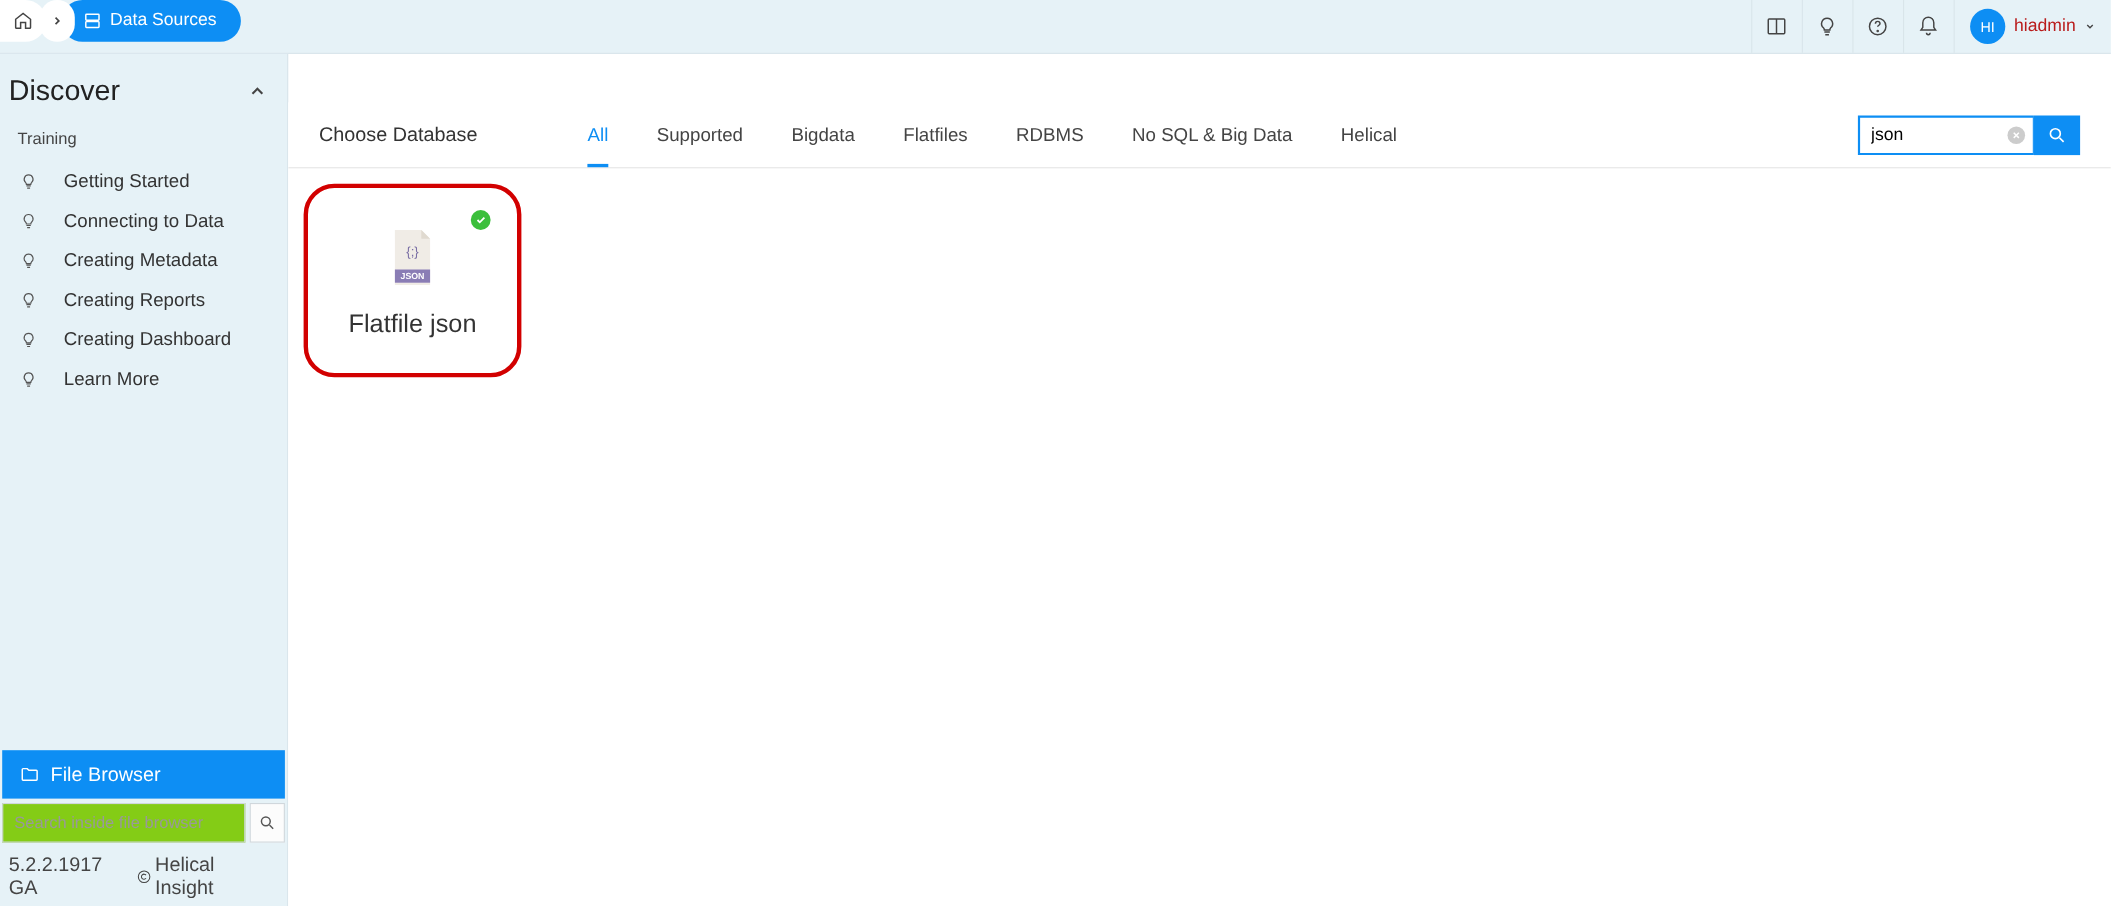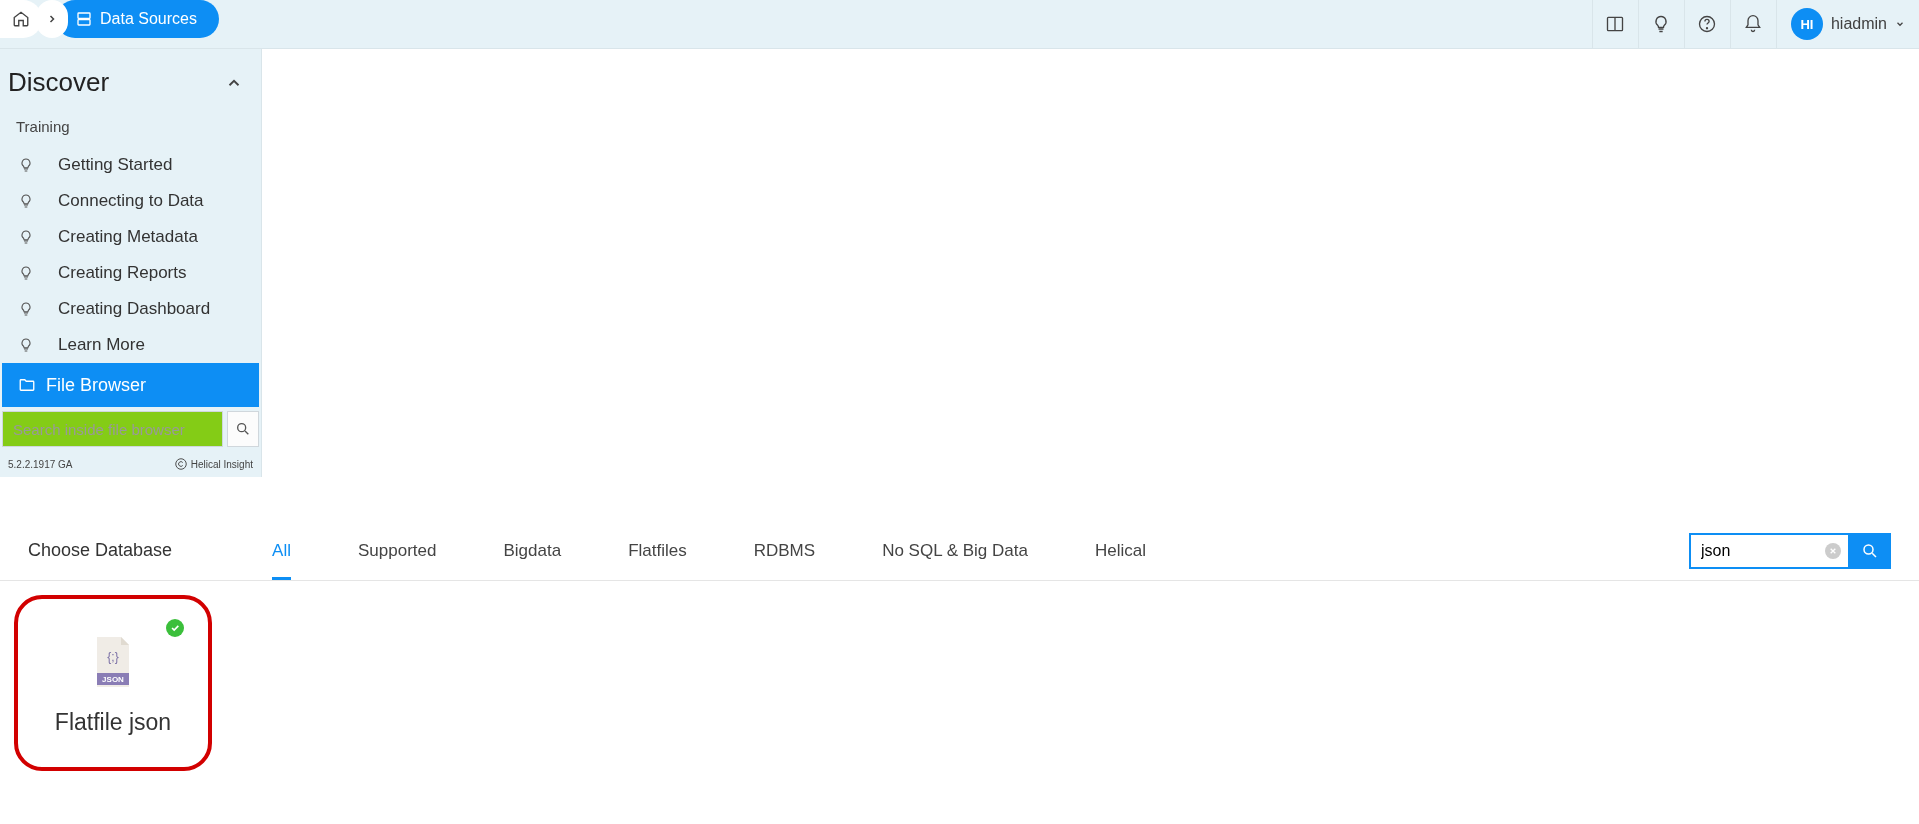--- a/index.html
+++ b/index.html
@@ -5,41 +5,41 @@
 * { margin: 0; padding: 0; box-sizing: border-box; font-family: Arial, Helvetica, sans-serif; }
 body { width: 1919px; height: 824px; background: #fff; overflow: hidden; position: relative; }
 .top-bar { height: 49px; background: #e6f2f7; display: flex; align-items: flex-start; border-bottom: 1px solid #d9e5ea; }
 .home-btn { width: 42px; height: 38px; background: #fff; border-radius: 0 19px 19px 0; display: flex; align-items: center; justify-content: center; cursor: pointer; }
 .arrow-btn { width: 32px; height: 38px; background: #fff; border-radius: 19px; margin-left: -6px; display: flex; align-items: center; justify-content: center; cursor: pointer; position: relative; z-index: 1; }
 .data-src-tab { height: 38px; background: #0d8ef4; border-radius: 19px; padding: 0 22px 0 14px; display: flex; align-items: center; color: #fff; margin-left: -12px; cursor: pointer; }
 .data-src-tab .icon { margin-right: 8px; margin-left: 6px; }
 .top-right { margin-left: auto; display: flex; align-items: center; height: 100%; }
 .top-icon-btn { width: 46px; height: 48px; display: flex; align-items: center; justify-content: center; border-left: 1px solid #d9e5ea; cursor: pointer; }
 .user-btn { height: 48px; display: flex; align-items: center; padding: 0 14px; border-left: 1px solid #d9e5ea; cursor: pointer; gap: 8px; }
-.avatar { width: 32px; height: 32px; border-radius: 50%; background: #0d8ef4; color: #fff; display: flex; align-items: center; justify-content: center; font-size: 13px; font-weight: bold; }
-.main { display: flex; height: calc(100% - 49px); flex-direction: column; }
+.avatar { width: 32px; height: 32px; border-radius: 50%; background: #0d8ef4; color: #fff; display: flex; align-items: center; justify-content: center; font-size: 13px; font-weight: normal; }
+.main { display: flex; height: calc(100% - 49px); }
 .sidebar { width: 262px; background: #e6f2f7; display: flex; flex-direction: column; border-right: 1px solid #d9e5ea; }
 .discover-header { padding: 18px 18px 12px 8px; display: flex; align-items: center; }
 .discover-title { font-size: 26px; color: #222; }
 .chevron-up { margin-left: auto; cursor: pointer; }
 .training-label { padding: 8px 16px 12px 16px; color: #444; font-size: 15px; }
 .training-list { list-style: none; padding: 0 8px; }
 .training-list li { display: flex; align-items: center; padding: 8px 10px; font-size: 17px; color: #333; cursor: pointer; gap: 24px; }
 .sidebar-spacer { flex: 1; }
 .file-browser-btn { height: 44px; background: #0d8ef4; color: #fff; display: flex; align-items: center; padding: 0 16px; gap: 10px; cursor: pointer; font-size: 18px; margin: 0 2px 4px 2px; }
 .search-row { display: flex; padding: 0 2px 4px 2px; gap: 4px; }
 .search-input { flex: 1; height: 36px; border: 1px solid #d0d7dc; background: #84cc16; padding: 0 10px; font-size: 15px; color: #333; }
 .search-input::placeholder { color: #999; }
 .search-btn-side { width: 36px; height: 36px; border: 1px solid #d0d7dc; background: #fcfcfc; display: flex; align-items: center; justify-content: center; cursor: pointer; }
-.footer { padding: 6px 8px; display: flex; align-items: center; font-size: 10px; color: #444; }
+.footer { padding: 6px 8px; display: flex; align-items: center; font-size: 18px; color: #444; }
 .footer-right { margin-left: auto; display: flex; align-items: center; gap: 3px; }
 .content { flex: 1; background: #fff; overflow: auto; margin-top: 44px; }
 .tab-bar { height: 60px; border-bottom: 1px solid #e5e5e5; display: flex; align-items: center; padding: 0 28px; }
 .tab-label { font-size: 18px; color: #333; margin-right: 100px; }
-.tabs { display: flex; gap: 67px; text-align: center; }
+.tabs { display: flex; gap: 44px; text-align: center; }
 .tab { font-size: 17px; color: #444; cursor: pointer; padding: 18px 0; position: relative; }
 .tab.active { color: #0d8ef4; }
 .tab.active::after { content: ''; position: absolute; bottom: -1px; left: 0; right: 0; height: 3px; background: #0d8ef4; }
 .search-container { margin-left: auto; display: flex; align-items: center; }
 .search-field { width: 160px; height: 36px; border: 2px solid #0d8ef4; border-right: 1px solid #0d8ef4; padding: 0 30px 0 10px; font-size: 16px; position: relative; }
 .search-wrapper { position: relative; }
 .clear-btn { position: absolute; right: 8px; top: 50%; transform: translateY(-50%); width: 16px; height: 16px; border-radius: 50%; background: #ccc; color: #fff; display: flex; align-items: center; justify-content: center; font-size: 10px; cursor: pointer; }
 .search-submit { width: 42px; height: 36px; background: #0d8ef4; display: flex; align-items: center; justify-content: center; cursor: pointer; }
 .cards { padding: 14px 14px; }
 .card { width: 198px; height: 176px; border: 4px solid #d20000; border-radius: 28px; display: flex; flex-direction: column; align-items: center; justify-content: center; position: relative; cursor: pointer; }
@@ -90,21 +90,21 @@
     </div>
     <div class="top-icon-btn">
       <svg width="20" height="20" viewBox="0 0 24 24" fill="none" stroke="#444" stroke-width="1.6">
           <path d="M6 8a6 6 0 0 1 12 0v5l2 3H4l2-3V8zM10 19a2 2 0 0 0 4 0"></path>
         </svg>
     </div>
     <div class="user-btn">
       <div class="avatar">
           <span>HI</span>
         </div>
-      <span style="font-size:16px;color:#404040;">hiadmin</span>
+      <span style="font-size:16px;color:#b91c1c;">hiadmin</span>
       <svg width="10" height="10" viewBox="0 0 24 24" fill="none" stroke="#444" stroke-width="3">
           <path d="M6 9l6 6 6-6"></path>
         </svg>
     </div>
   </div>
 </div>
 
 <div class="main">
   <div class="sidebar">
     <div class="discover-header">

